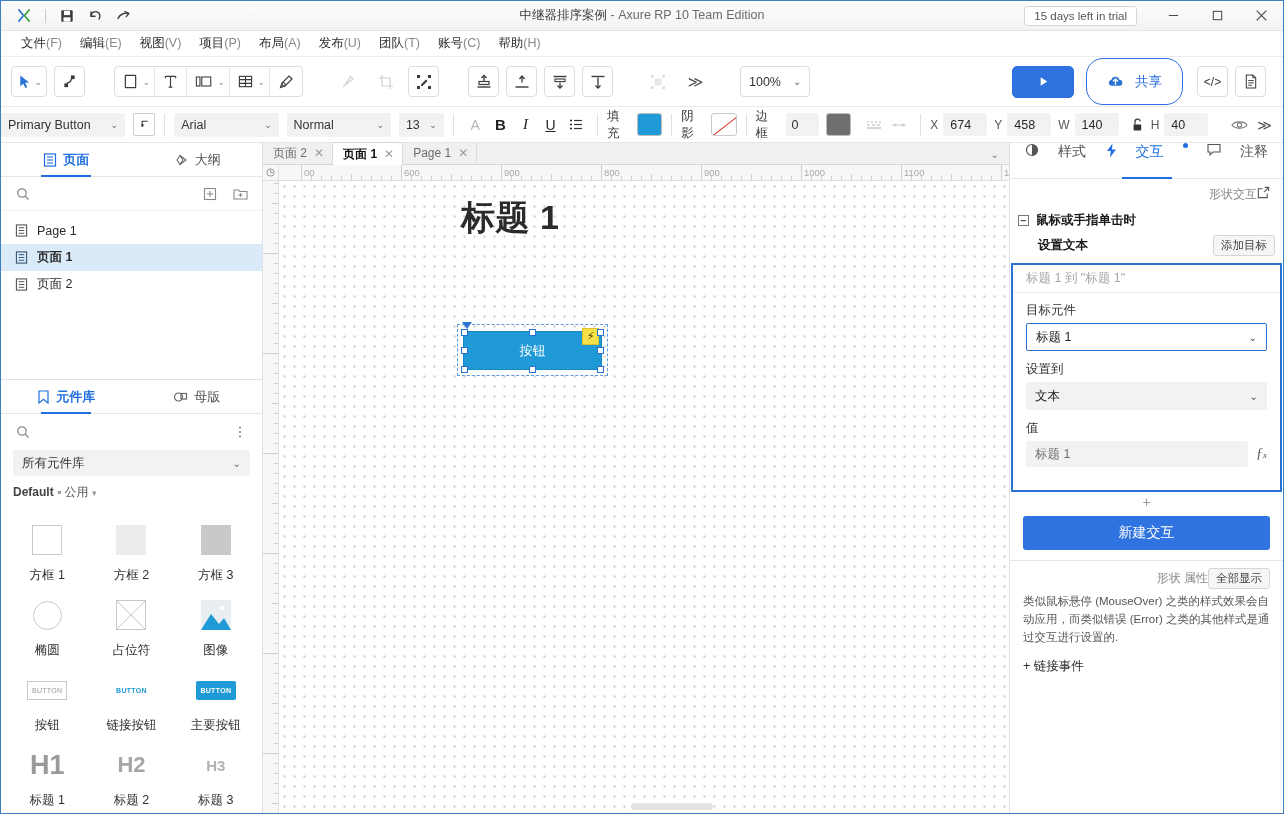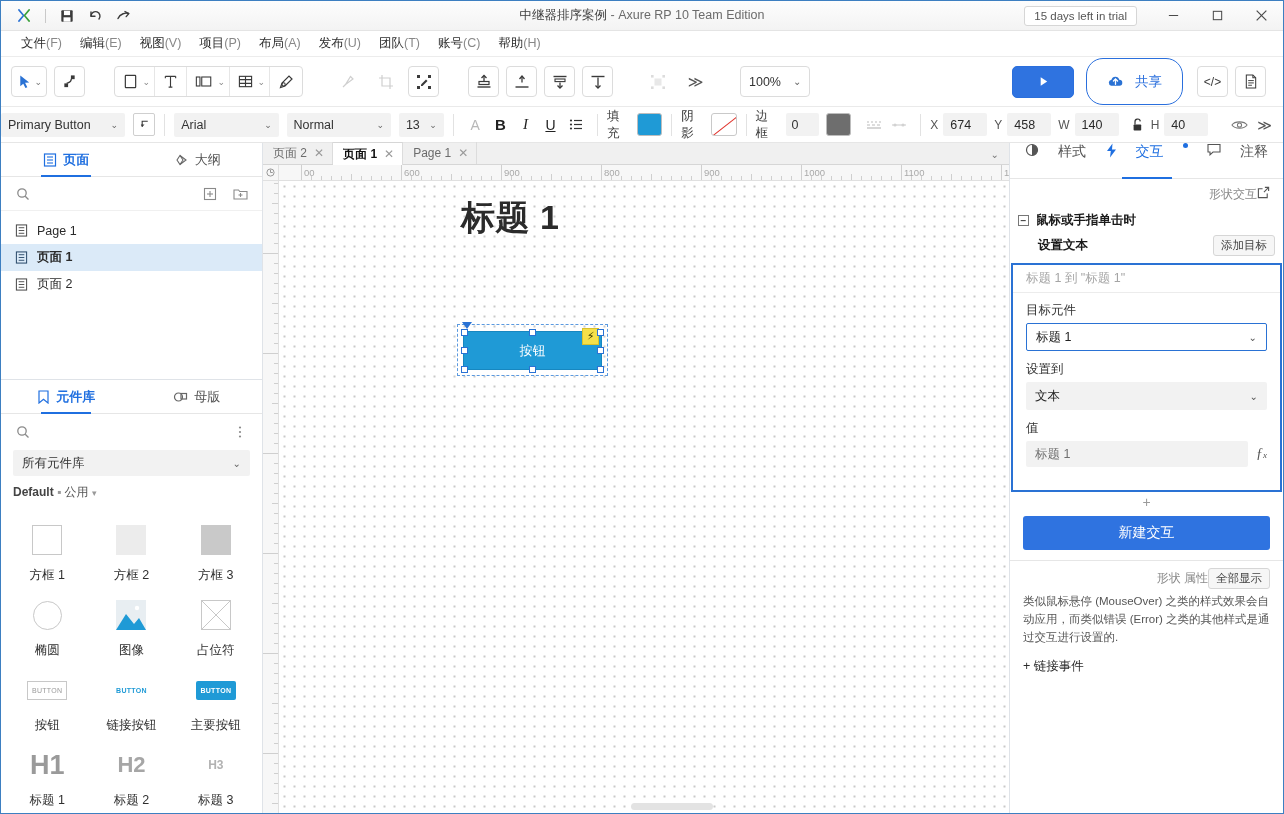--- a/index.html
+++ b/index.html
@@ -730,37 +730,37 @@
 
         <div class="wcell">
           <div class="wicon">
             <div style="width:29px;height:29px;border:1px solid #c8c8c8;border-radius:50%;background:#fff;"></div>
           </div>
           <div class="wlabel">椭圆</div>
         </div>
         <div class="wcell">
           <div class="wicon">
             <svg width="30" height="30" viewBox="0 0 30 30">
+                <rect x="0.5" y="0.5" width="29" height="29" stroke="#c8c8c8" stroke-width="1" fill="#fff"></rect>
+                <line x1="0.5" y1="0.5" x2="29.5" y2="29.5" stroke="#c8c8c8" stroke-width="1"></line>
+                <line x1="29.5" y1="0.5" x2="0.5" y2="29.5" stroke="#c8c8c8" stroke-width="1"></line>
+              </svg>
+          </div>
+          <div class="wlabel">占位符</div>
+        </div>
+        <div class="wcell">
+          <div class="wicon">
+            <svg width="30" height="30" viewBox="0 0 30 30">
                 <rect width="30" height="30" fill="#e8eef2"></rect>
                 <circle cx="21" cy="8" r="2.2" fill="#fff"></circle>
                 <path d="M0 30 L10 14 L18 24 L23 18 L30 30 Z" fill="#1f9ad6"></path>
               </svg>
           </div>
           <div class="wlabel">图像</div>
         </div>
-        <div class="wcell">
-          <div class="wicon">
-            <svg width="30" height="30" viewBox="0 0 30 30">
-                <rect x="0.5" y="0.5" width="29" height="29" stroke="#c8c8c8" stroke-width="1" fill="#fff"></rect>
-                <line x1="0.5" y1="0.5" x2="29.5" y2="29.5" stroke="#c8c8c8" stroke-width="1"></line>
-                <line x1="29.5" y1="0.5" x2="0.5" y2="29.5" stroke="#c8c8c8" stroke-width="1"></line>
-              </svg>
-          </div>
-          <div class="wlabel">占位符</div>
-        </div>
 
         <div class="wcell">
           <div class="wicon">
             <div style="width:40px;height:19px;border:1px solid #c8c8c8;background:#fff;display:flex;align-items:center;justify-content:center;font-size:7px;color:#999;letter-spacing:0.3px;">
               <span>BUTTON</span>
             </div>
           </div>
           <div class="wlabel">按钮</div>
         </div>
         <div class="wcell">
@@ -787,21 +787,21 @@
           <div class="wlabel">标题 1</div>
         </div>
         <div class="wcell">
           <div class="wicon">
             <span style="font-size:22px;font-weight:bold;color:#a6a6a6;">H2</span>
           </div>
           <div class="wlabel">标题 2</div>
         </div>
         <div class="wcell">
           <div class="wicon">
-            <span style="font-size:12px;font-weight:bold;color:#b2b2b2;">H3</span>
+            <span style="font-size:15px;font-weight:bold;color:#b2b2b2;">H3</span>
           </div>
           <div class="wlabel">标题 3</div>
         </div>
       </div>
     </div>
 
     <div class="center">
       <div class="ptabs">
         <div class="ptab">
           <span>页面 2</span>

